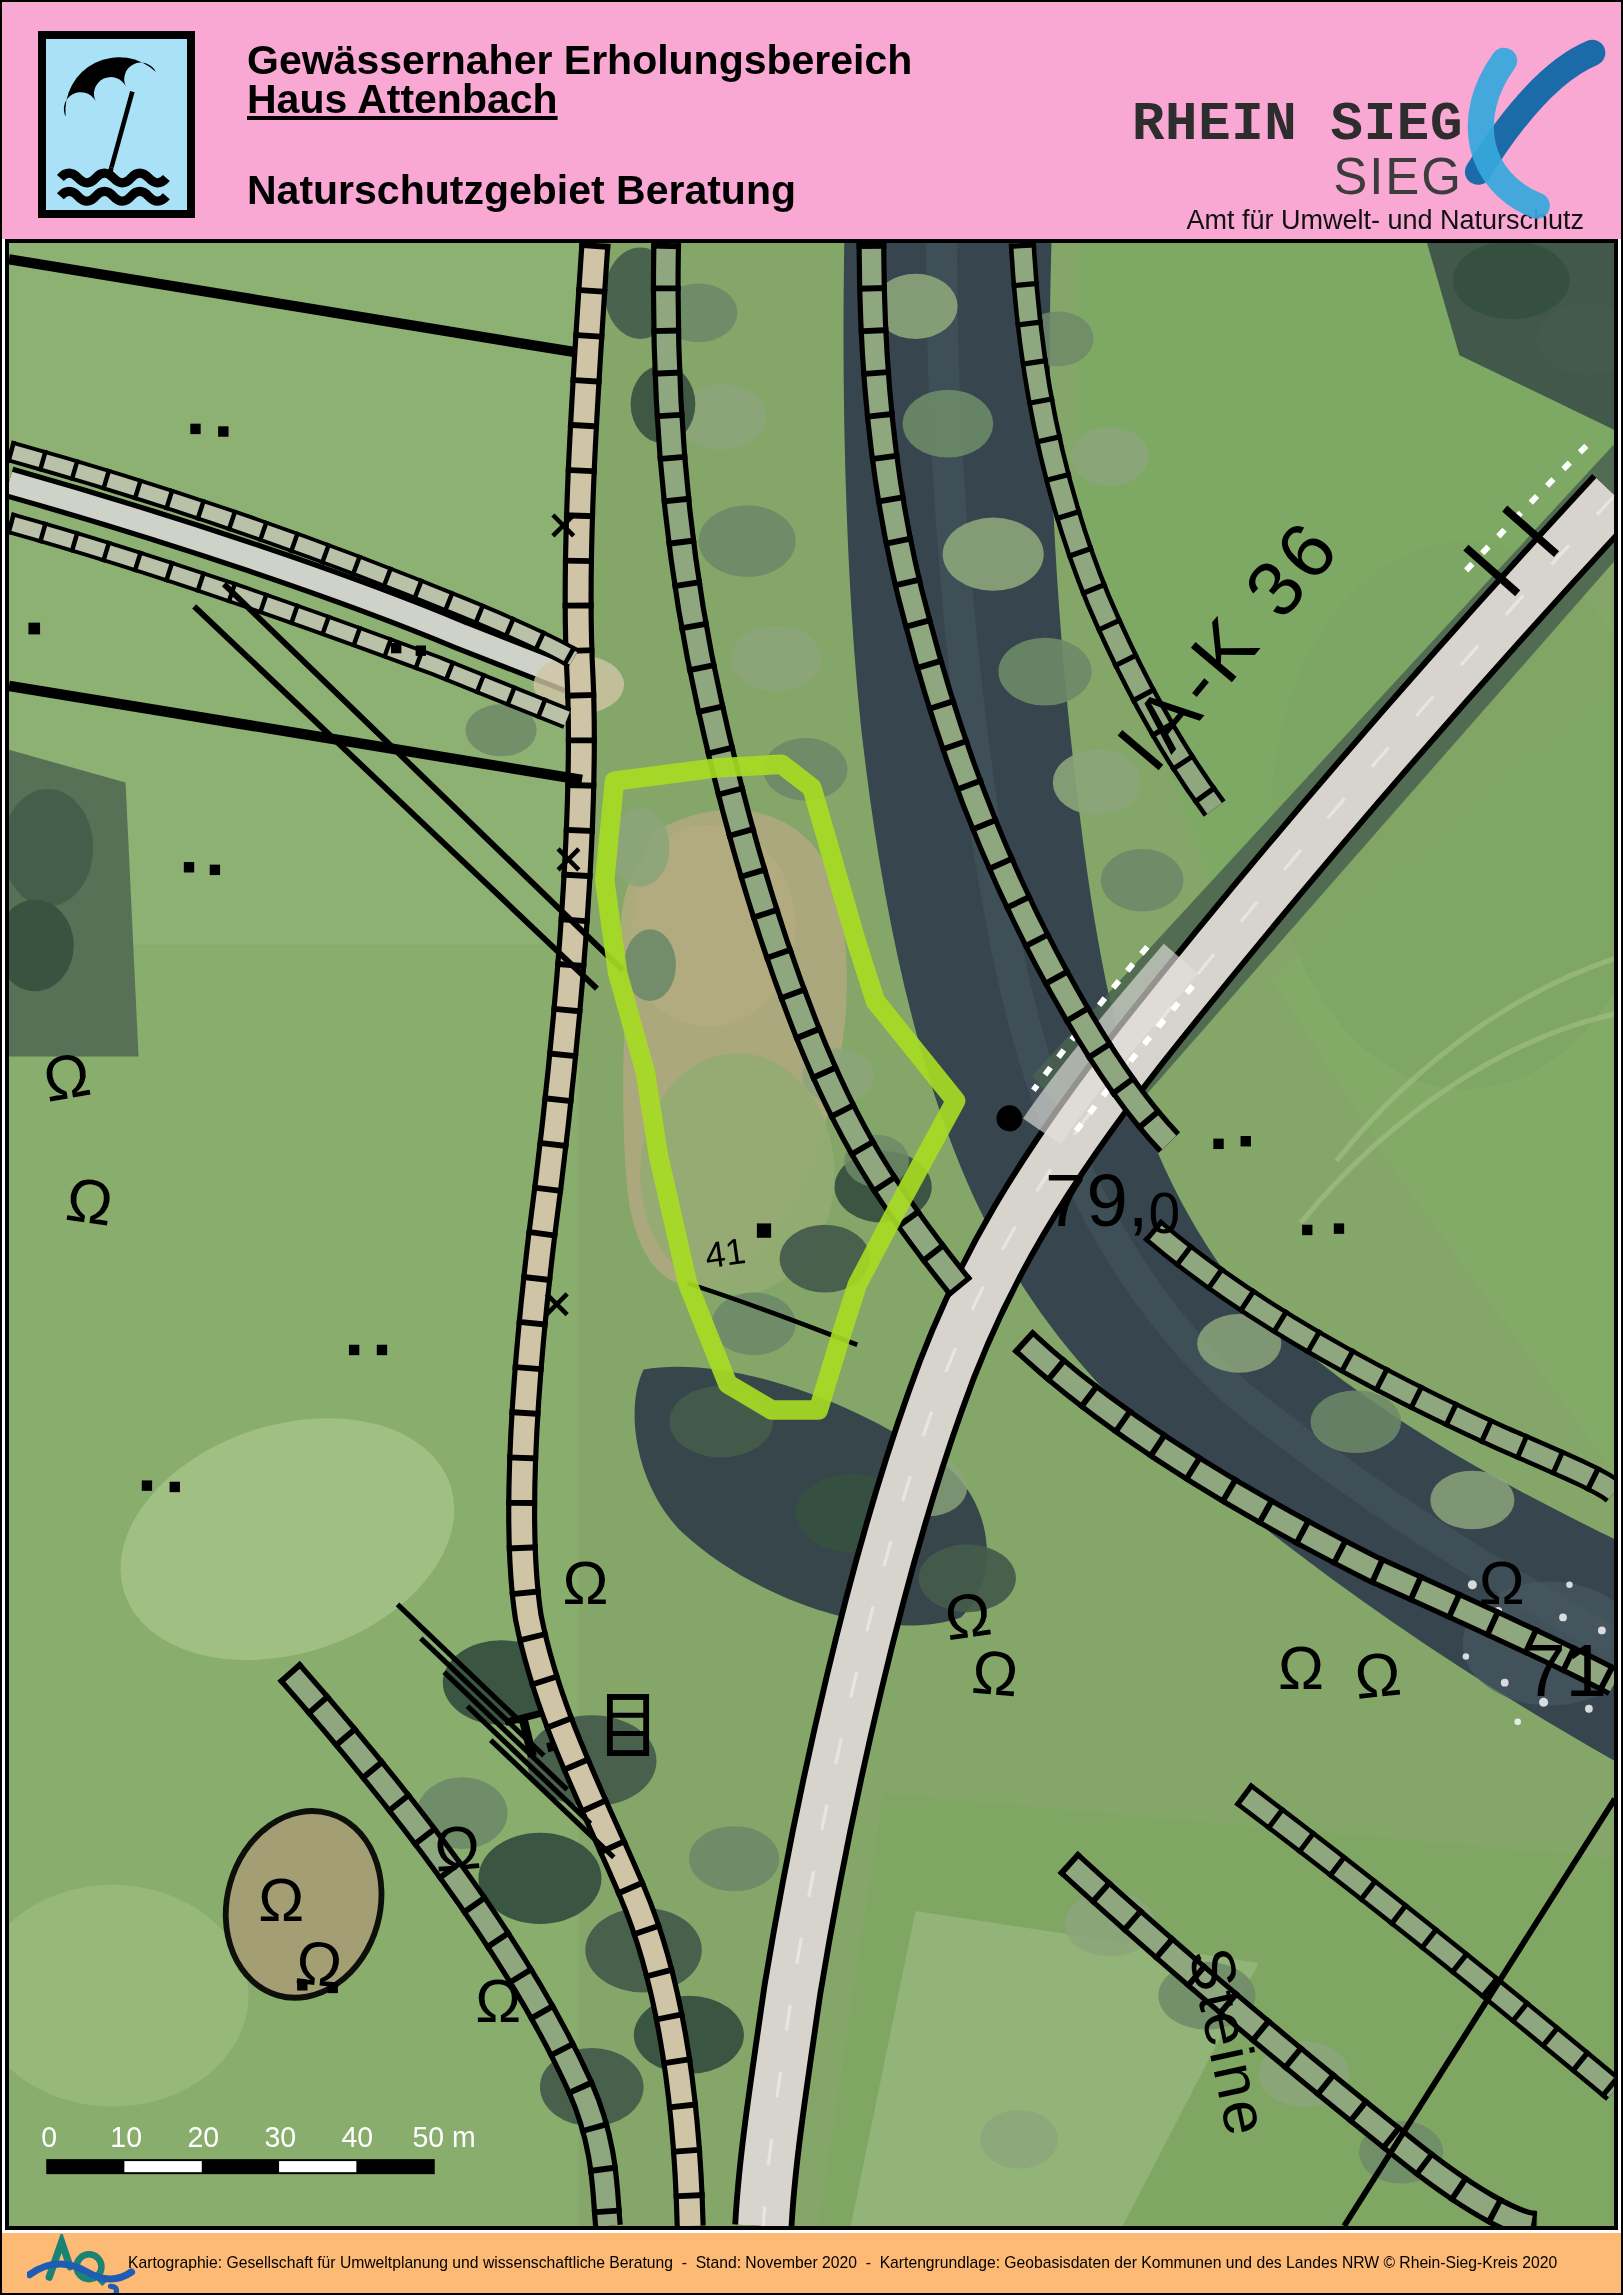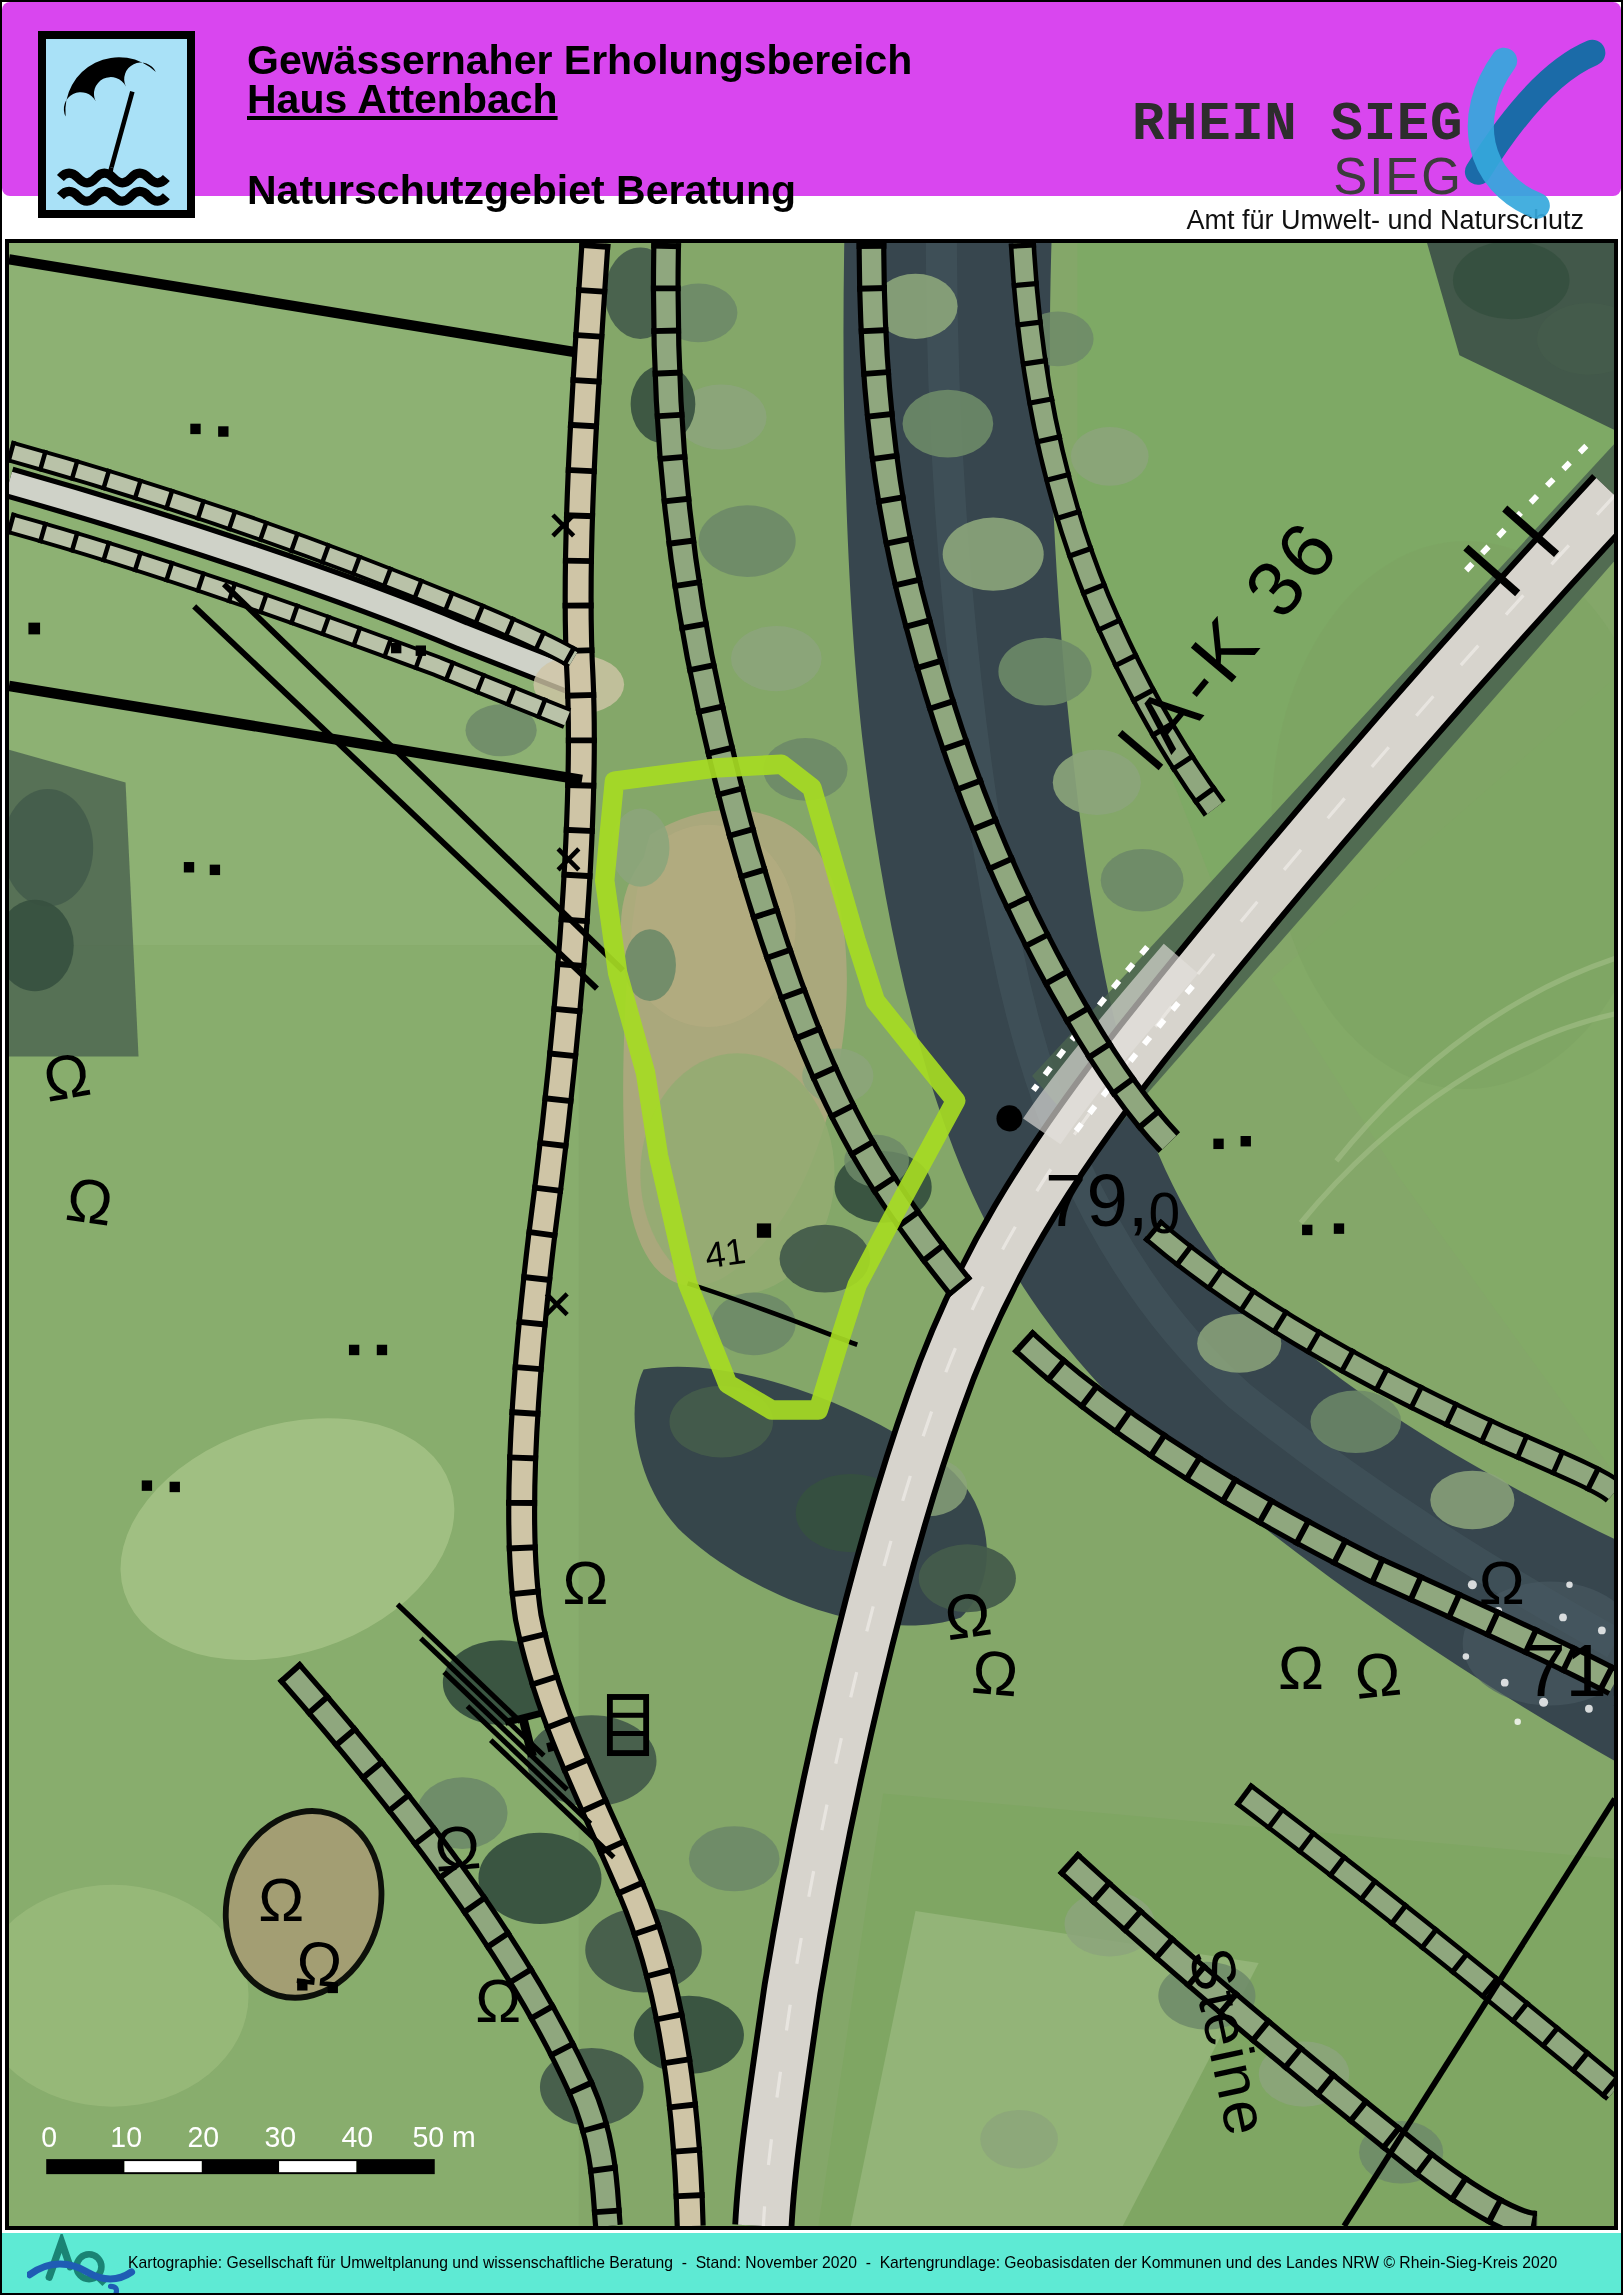--- a/index.html
+++ b/index.html
@@ -2,38 +2,38 @@
 <html style="font-size:10.5px"><head>
 <meta charset="utf-8">
 <style>
   html,body{margin:0;padding:0;background:#777;}
   .page{
     position:relative;width:1623px;height:2295px;background:#fff;
     border:2.6px solid #000;box-sizing:border-box;overflow:hidden;
     font-family:"Liberation Sans",sans-serif;
   }
   
-  .header{position:absolute;left:0;top:0;width:100%;height:194px;background:#d946ef;border-radius:8px;}
+  .header{position:absolute;left:0;top:0;width:100%;height:237px;background:#f9a8d4;}
   .icon-box{position:absolute;left:36px;top:29px;width:157px;height:187px;
     background:#a9e1f7;border:8.5px solid #000;box-sizing:border-box;}
   .title{position:absolute;left:245px;font-weight:bold;color:#000;font-size:41px;line-height:41px;white-space:nowrap;}
   .t1{top:38px;} .t2{top:77px;text-decoration:underline;} .t3{top:168px;}
   .org-top{position:absolute;top:92px;right:158px;font-size:54px;font-weight:bold;color:#2d2d2d;letter-spacing:0.7px;white-space:nowrap;font-family:Liberation Mono, monospace;}
   .org-bottom{position:absolute;top:145px;right:158px;font-size:51px;font-weight:300;color:#3c3c3c;letter-spacing:2px;white-space:nowrap;}
   .org-dept{position:absolute;top:203px;right:37px;font-size:27px;color:#111;white-space:nowrap;text-align:center;}
   .org-arcs{position:absolute;right:11.8px;top:13px;}
   
   .map-frame{position:absolute;left:2.6px;right:2.6px;top:237px;bottom:63px;
     border:4.6px solid #000;box-sizing:border-box;background:#84a769;}
   .map-frame svg{display:block;width:100%;height:100%;}
   .rail{stroke:#000;fill:none;}
   .rung{stroke:#000;fill:none;}
   text.cad{fill:#000;font-family:"Liberation Sans",sans-serif;}
   
-  .footer{position:absolute;left:0;bottom:0;width:100%;height:60px;background:#5eead4;}
+  .footer{position:absolute;left:0;bottom:0;width:100%;height:60px;background:#fdba74;}
   .credit{position:absolute;left:126px;top:21px;font-size:15.7px;color:#000;white-space:pre;}
   .footer-logo{position:absolute;left:25px;top:1.3px;}
 </style>
 </head>
 <body>
 
 <div class="page">
 
   <div class="header">
     <div class="icon-box">

